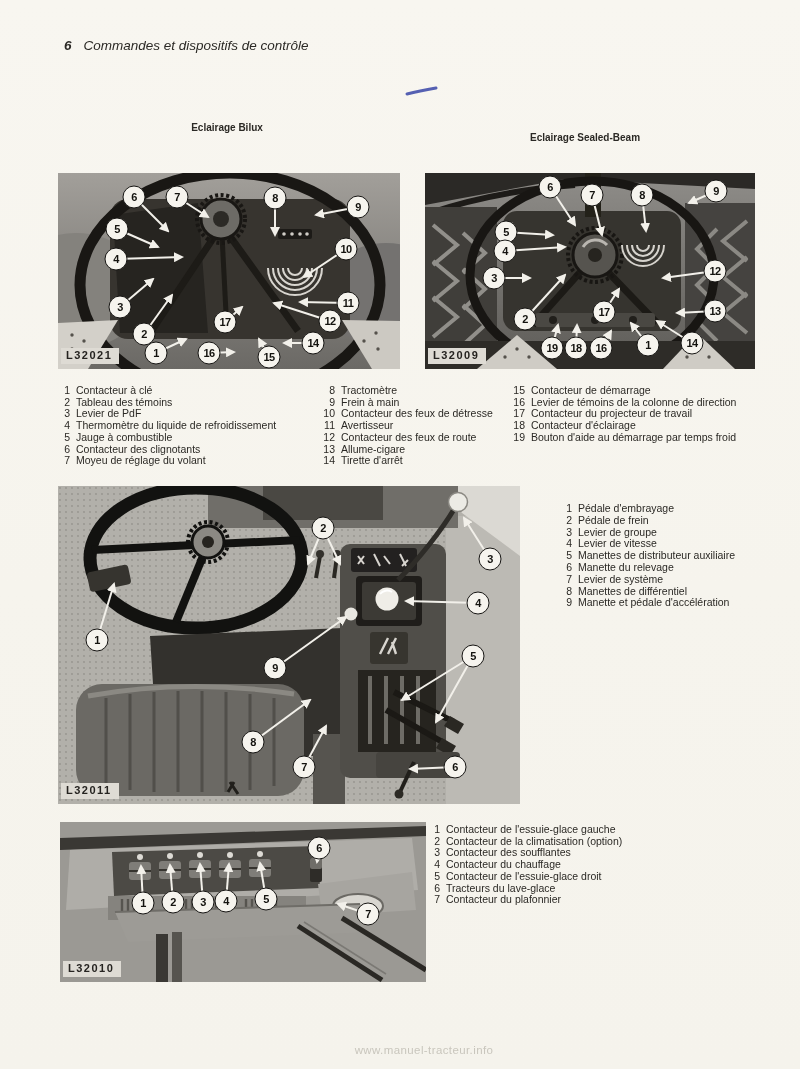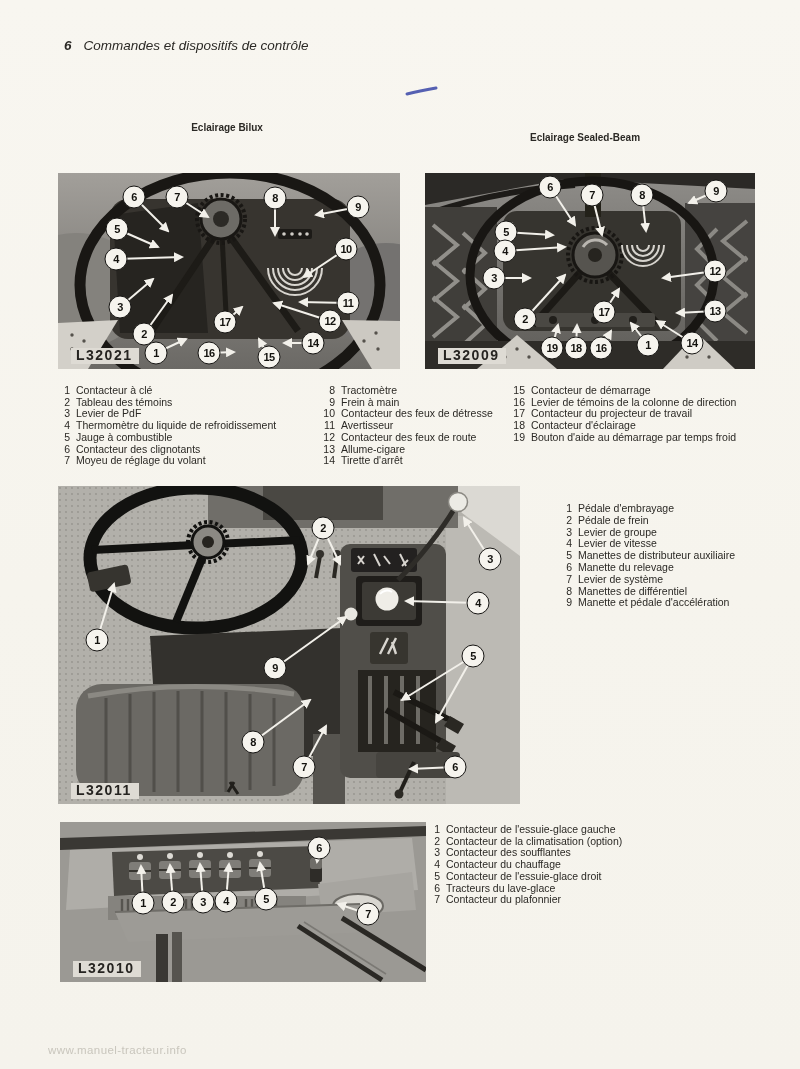--- a/index.html
+++ b/index.html
@@ -15,36 +15,36 @@
   
   .title-row{position:absolute;top:80px;left:0;right:0;display:flex;justify-content:center;align-items:center;gap:7px;transform:translateX(22px);}
   .title-row h1{margin:0;font-size:23px;font-weight:bold;color:#201e1a;letter-spacing:.2px;}
   .pen-mark{margin-top:4px;}
   
   .subhead{position:absolute;font-size:10px;font-weight:bold;transform:translateX(-50%);white-space:nowrap;}
   
   .photo{position:absolute;background:#777;overflow:hidden;}
   .photo svg{position:absolute;left:0;top:0;width:100%;height:100%;}
   .photo-label{
-    position:absolute;left:13px;bottom:5px;background:#dedbd4;color:#252320;
-    font-size:14px;font-weight:bold;letter-spacing:1.5px;padding:1px 7px 2px 5px;line-height:13px;
+    position:absolute;left:3px;bottom:5px;background:#dedbd4;color:#252320;
+    font-size:11px;font-weight:bold;letter-spacing:1.5px;padding:1px 7px 2px 5px;line-height:13px;
   }
   .callout{
     position:absolute;width:21px;height:21px;border-radius:50%;
     background:#f6f4ee;border:1.6px solid #161513;color:#14130f;
     font-size:11px;font-weight:bold;display:flex;align-items:center;justify-content:center;
     transform:translate(-50%,-50%);letter-spacing:-0.5px;line-height:1;
   }
   
   .legend{position:absolute;font-size:10.5px;line-height:11.7px;color:#2b2925;}
   .lrow{display:flex;white-space:nowrap;}
   .lnum{text-align:right;margin-right:6px;flex:none;}
   .legend.n1 .lnum{width:12px;} .legend.n2 .lnum{width:17px;}
   
-  .footer{position:absolute;top:1044px;left:0;right:0;text-align:left;font-size:11.5px;color:#c9c6bd;letter-spacing:.4px;margin-left:48px;}
+  .footer{position:absolute;top:1044px;left:0;right:0;text-align:center;font-size:11.5px;color:#c9c6bd;letter-spacing:.4px;margin-left:48px;}
 </style>
 </head>
 <body>
 
 <div class="page">
 
   <div class="pagehead">
     <span class="pagenum">6</span>
     <span class="chap">Commandes et dispositifs de contrôle</span>
   </div>

